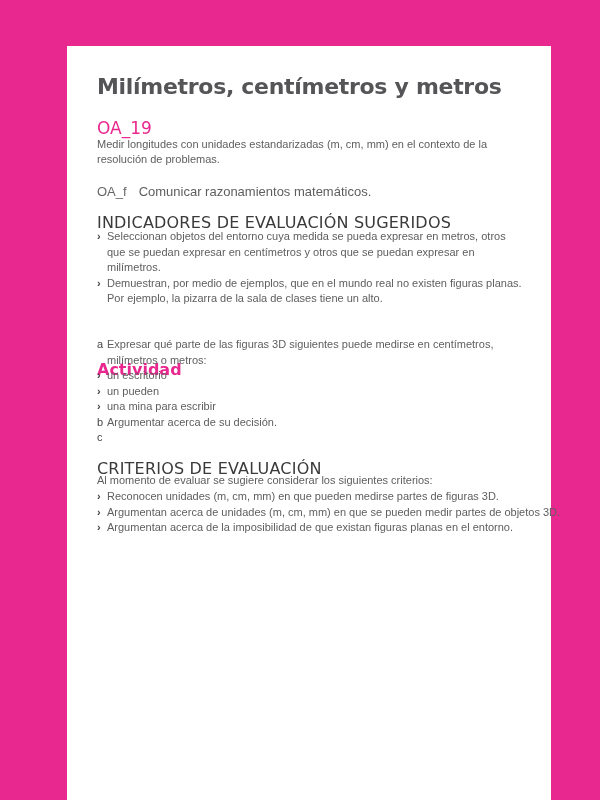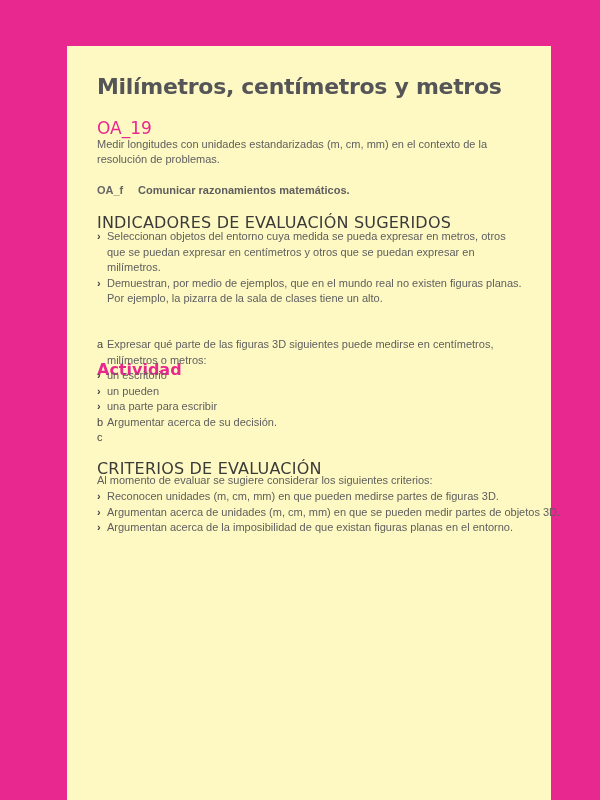--- a/index.html
+++ b/index.html
@@ -1,34 +1,34 @@
 <!DOCTYPE html>
 <html><head>
 <meta charset="utf-8">
 <style>
   html, body { margin:0; padding:0; }
   body {
     width:600px; height:800px; background:#e8288e; position:relative; overflow:hidden;
     font-family: "Liberation Sans", sans-serif;
   }
   .card {
-    position:absolute; left:67px; top:46px; width:484px; height:754px; background:#fef9c3;
+    position:absolute; left:67px; top:46px; width:484px; height:754px; background:#ffffff;
   }
   .content { position:absolute; left:30px; top:0; width:430px; color:#5a5a5a; }
   .title {
     position:absolute; top:28px; left:0; font-family:"DejaVu Sans", sans-serif;
     font-weight:bold; font-size:22px; color:#555558; letter-spacing:-0.3px; white-space:nowrap;
   }
   .oa-code {
     position:absolute; top:72px; left:0; font-family:"DejaVu Sans", sans-serif;
     font-weight:normal; font-size:17px; color:#e8288e;
   }
   .para { font-size:11px; line-height:15px; color:#5e5e5e; }
   .oa-desc { position:absolute; top:91px; left:0; width:430px; }
-  .oaf { position:absolute; top:138px; left:0; font-size:11px; color:#5e5e5e; white-space:nowrap;font-weight:bold; }
+  .oaf { position:absolute; top:138px; left:0; font-size:13px; color:#5e5e5e; white-space:nowrap; }
   .oaf .code { display:inline-block; width:38px; color:#666; }
   .section-head {
     font-family:"DejaVu Sans", sans-serif; font-weight:normal; font-size:16px; color:#3a3a3a; letter-spacing:0.2px;
   }
   .ind-head { position:absolute; top:167px; left:0; }
   ul.bullets { list-style:none; margin:0; padding:0; }
   ul.bullets li { position:relative; padding-left:10px; font-size:11px; line-height:15.5px; color:#5e5e5e; }
   ul.bullets li .chev { position:absolute; left:0; top:0; font-weight:bold; color:#444; }
   .ind-list { position:absolute; top:183px; left:0; width:430px; }
   .act-head {
@@ -82,21 +82,21 @@
         <li>
           <span class="chev">›</span>
           <span>un escritorio</span>
         </li>
         <li>
           <span class="chev">›</span>
           <span>un pueden</span>
         </li>
         <li>
           <span class="chev">›</span>
-          <span>una parte para escribir</span>
+          <span>una mina para escribir</span>
         </li>
       </ul>
       <div class="act-item">
         <span class="letter">b</span>
         <span>Argumentar acerca de su decisión.</span>
       </div>
       <div class="act-item">
         <span class="letter">c</span>
       </div>
     </div>

